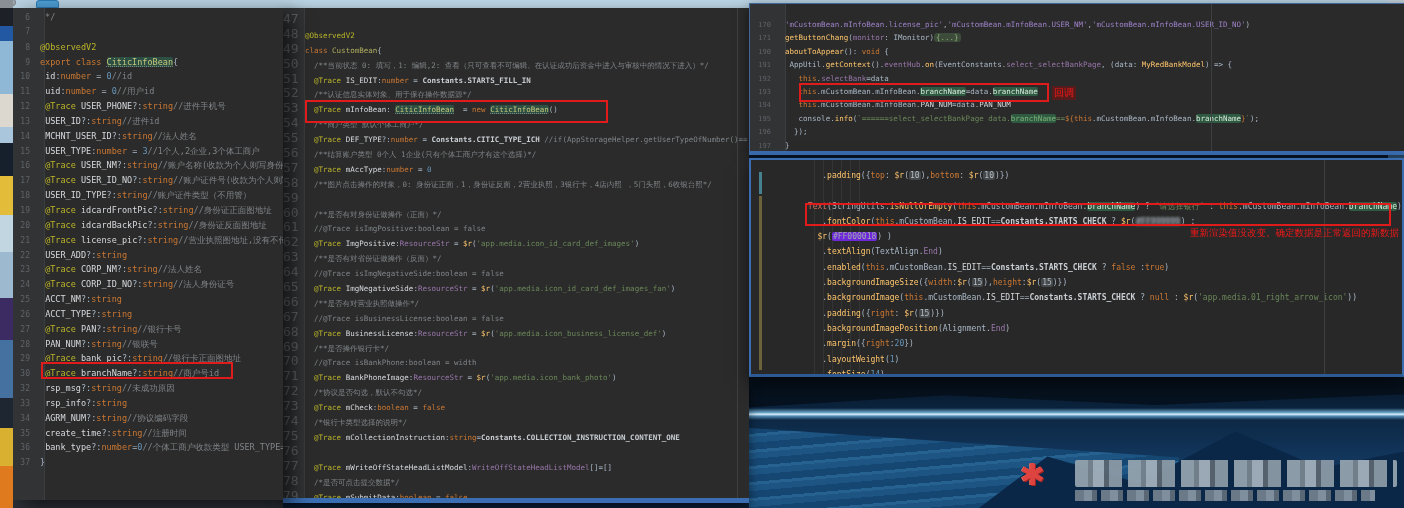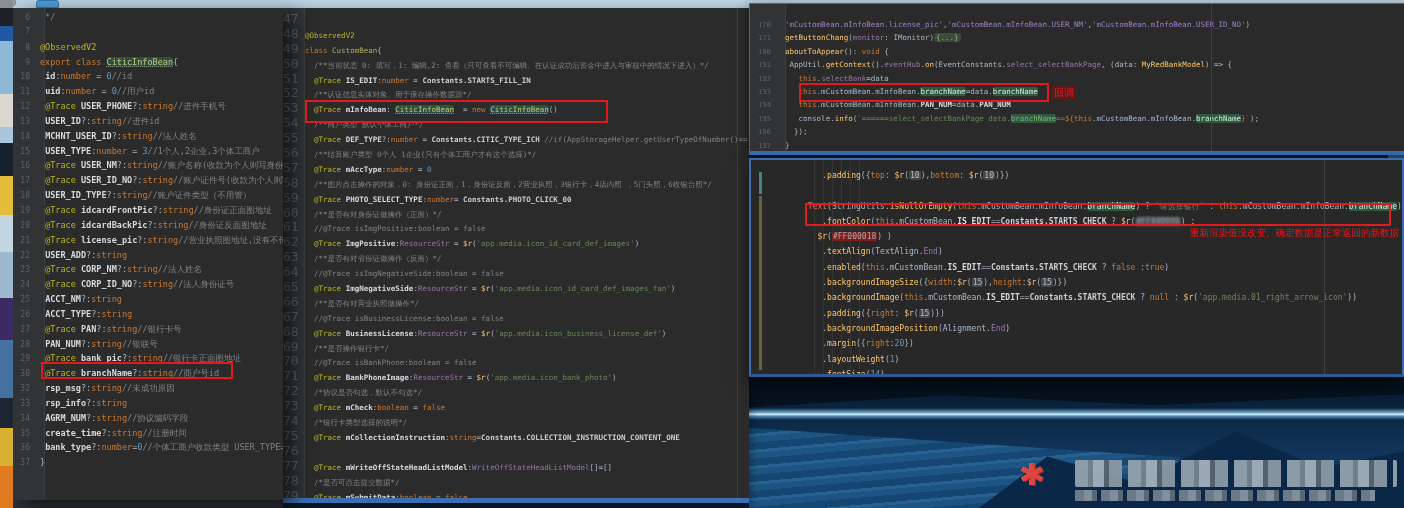--- a/index.html
+++ b/index.html
@@ -71,29 +71,29 @@
   .indent-guides { position:absolute; left:63px; top:0; bottom:0; width:48px;
     background:repeating-linear-gradient(90deg,#343434 0 1px,rgba(0,0,0,0) 1px 9px); }
   .vcs-teal  { position:absolute; left:8px; top:12px; width:3px; height:22px; background:#46818f; }
   .vcs-olive { position:absolute; left:8px; top:36px; width:3px; height:174px; background:#6b643a; }
   .scroll-sliver { position:absolute; right:0; top:0; bottom:0; width:5px; background:#35383a; }
   
   .tk-txt{color:#a9b7c6}.tk-kw{color:#cc7832}.tk-ann{color:#bbb529}
   .tk-str{color:#6a8759}.tk-strv{color:#9d82c8}.tk-num{color:#6897bb}
   .tk-cmt{color:#7f8487}.tk-typ{color:#b0ad5f}
   .tk-typh{color:#c6c77a;background:#2d4f43;border-radius:2px;text-decoration:underline dotted rgba(180,190,180,.55)}
-  .tk-fld{color:#9876aa}.tk-fldw{color:#d6d9dd;font-weight:700}
+  .tk-fld{color:#9876aa}.tk-fldw{color:#d6d9dd;font-weight:400}
   .tk-con{color:#c9ced3;font-weight:600}.tk-mth{color:#ffc66d}
   .tk-hl{color:#d8e8dc;background:#2e5a41;border-radius:2px}
   .tk-strhl{color:#7fb277;background:#2e5a41;border-radius:2px}
   .tk-fold{color:#90b37f;background:#3c4b3a;border-radius:3px;padding:0 2px}
   .tk-comp{color:#d9705f}.tk-kwp{color:#cc7832}
   .tk-numbox{color:#b4bcc2;background:#45494c;border-radius:2px;padding:0 1px}
   .tk-hexblur{color:#9aa1a7;background:#4a4f53;border-radius:2px;filter:blur(1px);padding:0 1px}
-  .tk-hexbox{color:#a3aab0;background:#7f1d1d;border-radius:2px;padding:0 1px}
+  .tk-hexbox{color:#a3aab0;background:#6d28d9;border-radius:2px;padding:0 1px}
   
   .redbox { position:absolute; border:2px solid #e01b1b; z-index:10; }
   .box1 { left:41px;  top:362px; width:192px; height:17px; }
   .box2 { left:305px; top:100px; width:303px; height:23px; }
   .box3 { left:799px; top:83px;  width:250px; height:19px; }
   .box4 { left:805px; top:203px; width:586px; height:23px; }
   .note { position:absolute; z-index:11; font-family:"Liberation Sans",sans-serif; font-weight:normal; color:#f01818; white-space:nowrap; }
   .note-callback { left:1052px; top:86px; font-size:10px; background:rgba(140,10,10,.45); padding:0 2px; }
   .note-rerender { left:1190px; top:227px; font-size:9.5px; }
 </style>
@@ -189,32 +189,32 @@
         <div class="cl"><span class="ln">49</span><span class="code"><span class="tk-kw">class </span><span class="tk-typ">CustomBean</span><span class="tk-txt">{</span></span></div>
         <div class="cl"><span class="ln">50</span><span class="code"><span class="tk-cmt">  /**当前状态 0: 填写，1: 编辑,2: 查看（只可查看不可编辑。在认证成功后资金中进入与审核中的情况下进入）*/</span></span></div>
         <div class="cl"><span class="ln">51</span><span class="code"><span class="tk-txt">  </span><span class="tk-ann">@Trace </span><span class="tk-fldw">IS_EDIT</span><span class="tk-txt">:</span><span class="tk-kw">number</span><span class="tk-txt"> = </span><span class="tk-con">Constants.STARTS_FILL_IN</span></span></div>
         <div class="cl"><span class="ln">52</span><span class="code"><span class="tk-cmt">  /**认证信息实体对象、用于保存操作数据源*/</span></span></div>
         <div class="cl"><span class="ln">53</span><span class="code"><span class="tk-txt">  </span><span class="tk-ann">@Trace </span><span class="tk-fldw">mInfoBean</span><span class="tk-txt">: </span><span class="tk-typh">CiticInfoBean</span><span class="tk-txt">  = </span><span class="tk-kw">new </span><span class="tk-typh">CiticInfoBean</span><span class="tk-txt">()</span></span></div>
         <div class="cl"><span class="ln">54</span><span class="code"><span class="tk-cmt">  /**商户类型 默认个体工商户*/</span></span></div>
         <div class="cl"><span class="ln">55</span><span class="code"><span class="tk-txt">  </span><span class="tk-ann">@Trace </span><span class="tk-fldw">DEF_TYPE</span><span class="tk-txt">?:</span><span class="tk-kw">number</span><span class="tk-txt"> = </span><span class="tk-con">Constants.CITIC_TYPE_ICH </span><span class="tk-cmt">//if(AppStorageHelper.getUserTypeOfNumber()==</span></span></div>
         <div class="cl"><span class="ln">56</span><span class="code"><span class="tk-cmt">  /**结算账户类型 0个人 1企业(只有个体工商户才有这个选择)*/</span></span></div>
         <div class="cl"><span class="ln">57</span><span class="code"><span class="tk-txt">  </span><span class="tk-ann">@Trace </span><span class="tk-fldw">mAccType</span><span class="tk-txt">:</span><span class="tk-kw">number</span><span class="tk-txt"> = </span><span class="tk-num">0</span></span></div>
         <div class="cl"><span class="ln">58</span><span class="code"><span class="tk-cmt">  /**图片点击操作的对象，0: 身份证正面，1，身份证反面，2营业执照，3银行卡，4店内照 ，5门头照，6收银台照*/</span></span></div>
-        <div class="cl"><span class="ln">59</span><span class="code"><span class="tk-txt">  </span><span class="tk-ann">@Trace </span><span class="tk-fldw">PHOTO_SELECT_TYPE</span><span class="tk-txt">:</span><span class="tk-kw">number</span><span class="tk-txt">= </span><span class="tk-con">Constants.PHOTO_CLICK_00</span></span></div>
+        <div class="cl"><span class="ln">59</span></div>
         <div class="cl"><span class="ln">60</span><span class="code"><span class="tk-cmt">  /**是否有对身份证做操作（正面）*/</span></span></div>
         <div class="cl"><span class="ln">61</span><span class="code"><span class="tk-cmt">  //@Trace isImgPositive:boolean = false</span></span></div>
         <div class="cl"><span class="ln">62</span><span class="code"><span class="tk-txt">  </span><span class="tk-ann">@Trace </span><span class="tk-fldw">ImgPositive</span><span class="tk-txt">:</span><span class="tk-fld">ResourceStr</span><span class="tk-txt"> = </span><span class="tk-mth">$r</span><span class="tk-txt">(</span><span class="tk-str">'app.media.icon_id_card_def_images'</span><span class="tk-txt">)</span></span></div>
         <div class="cl"><span class="ln">63</span><span class="code"><span class="tk-cmt">  /**是否有对省份证做操作（反面）*/</span></span></div>
         <div class="cl"><span class="ln">64</span><span class="code"><span class="tk-cmt">  //@Trace isImgNegativeSide:boolean = false</span></span></div>
         <div class="cl"><span class="ln">65</span><span class="code"><span class="tk-txt">  </span><span class="tk-ann">@Trace </span><span class="tk-fldw">ImgNegativeSide</span><span class="tk-txt">:</span><span class="tk-fld">ResourceStr</span><span class="tk-txt"> = </span><span class="tk-mth">$r</span><span class="tk-txt">(</span><span class="tk-str">'app.media.icon_id_card_def_images_fan'</span><span class="tk-txt">)</span></span></div>
         <div class="cl"><span class="ln">66</span><span class="code"><span class="tk-cmt">  /**是否有对营业执照做操作*/</span></span></div>
         <div class="cl"><span class="ln">67</span><span class="code"><span class="tk-cmt">  //@Trace isBusinessLicense:boolean = false</span></span></div>
         <div class="cl"><span class="ln">68</span><span class="code"><span class="tk-txt">  </span><span class="tk-ann">@Trace </span><span class="tk-fldw">BusinessLicense</span><span class="tk-txt">:</span><span class="tk-fld">ResourceStr</span><span class="tk-txt"> = </span><span class="tk-mth">$r</span><span class="tk-txt">(</span><span class="tk-str">'app.media.icon_business_license_def'</span><span class="tk-txt">)</span></span></div>
         <div class="cl"><span class="ln">69</span><span class="code"><span class="tk-cmt">  /**是否操作银行卡*/</span></span></div>
-        <div class="cl"><span class="ln">70</span><span class="code"><span class="tk-cmt">  //@Trace isBankPhone:boolean = false</span></span></div>
+        <div class="cl"><span class="ln">70</span><span class="code"><span class="tk-cmt">  //@Trace isBankPhone:boolean = width</span></span></div>
         <div class="cl"><span class="ln">71</span><span class="code"><span class="tk-txt">  </span><span class="tk-ann">@Trace </span><span class="tk-fldw">BankPhoneImage</span><span class="tk-txt">:</span><span class="tk-fld">ResourceStr</span><span class="tk-txt"> = </span><span class="tk-mth">$r</span><span class="tk-txt">(</span><span class="tk-str">'app.media.icon_bank_photo'</span><span class="tk-txt">)</span></span></div>
         <div class="cl"><span class="ln">72</span><span class="code"><span class="tk-cmt">  /*协议是否勾选，默认不勾选*/</span></span></div>
         <div class="cl"><span class="ln">73</span><span class="code"><span class="tk-txt">  </span><span class="tk-ann">@Trace </span><span class="tk-fldw">mCheck</span><span class="tk-txt">:</span><span class="tk-kw">boolean</span><span class="tk-txt"> = </span><span class="tk-kw">false</span></span></div>
         <div class="cl"><span class="ln">74</span><span class="code"><span class="tk-cmt">  /*银行卡类型选择的说明*/</span></span></div>
         <div class="cl"><span class="ln">75</span><span class="code"><span class="tk-txt">  </span><span class="tk-ann">@Trace </span><span class="tk-fldw">mCollectionInstruction</span><span class="tk-txt">:</span><span class="tk-kw">string</span><span class="tk-txt">=</span><span class="tk-con">Constants.COLLECTION_INSTRUCTION_CONTENT_ONE</span></span></div>
         <div class="cl"><span class="ln">76</span><span class="code"></span></div>
         <div class="cl"><span class="ln">77</span><span class="code"><span class="tk-txt">  </span><span class="tk-ann">@Trace </span><span class="tk-fldw">mWriteOffStateHeadListModel</span><span class="tk-txt">:</span><span class="tk-fld">WriteOffStateHeadListModel</span><span class="tk-txt">[]=[]</span></span></div>
         <div class="cl"><span class="ln">78</span><span class="code"><span class="tk-cmt">  /*是否可点击提交数据*/</span></span></div>
         <div class="cl"><span class="ln">79</span><span class="code"><span class="tk-txt">  </span><span class="tk-ann">@Trace </span><span class="tk-fldw">mSubmitData</span><span class="tk-txt">:</span><span class="tk-kw">boolean</span><span class="tk-txt"> = </span><span class="tk-kw">false</span></span></div>
       </div>

